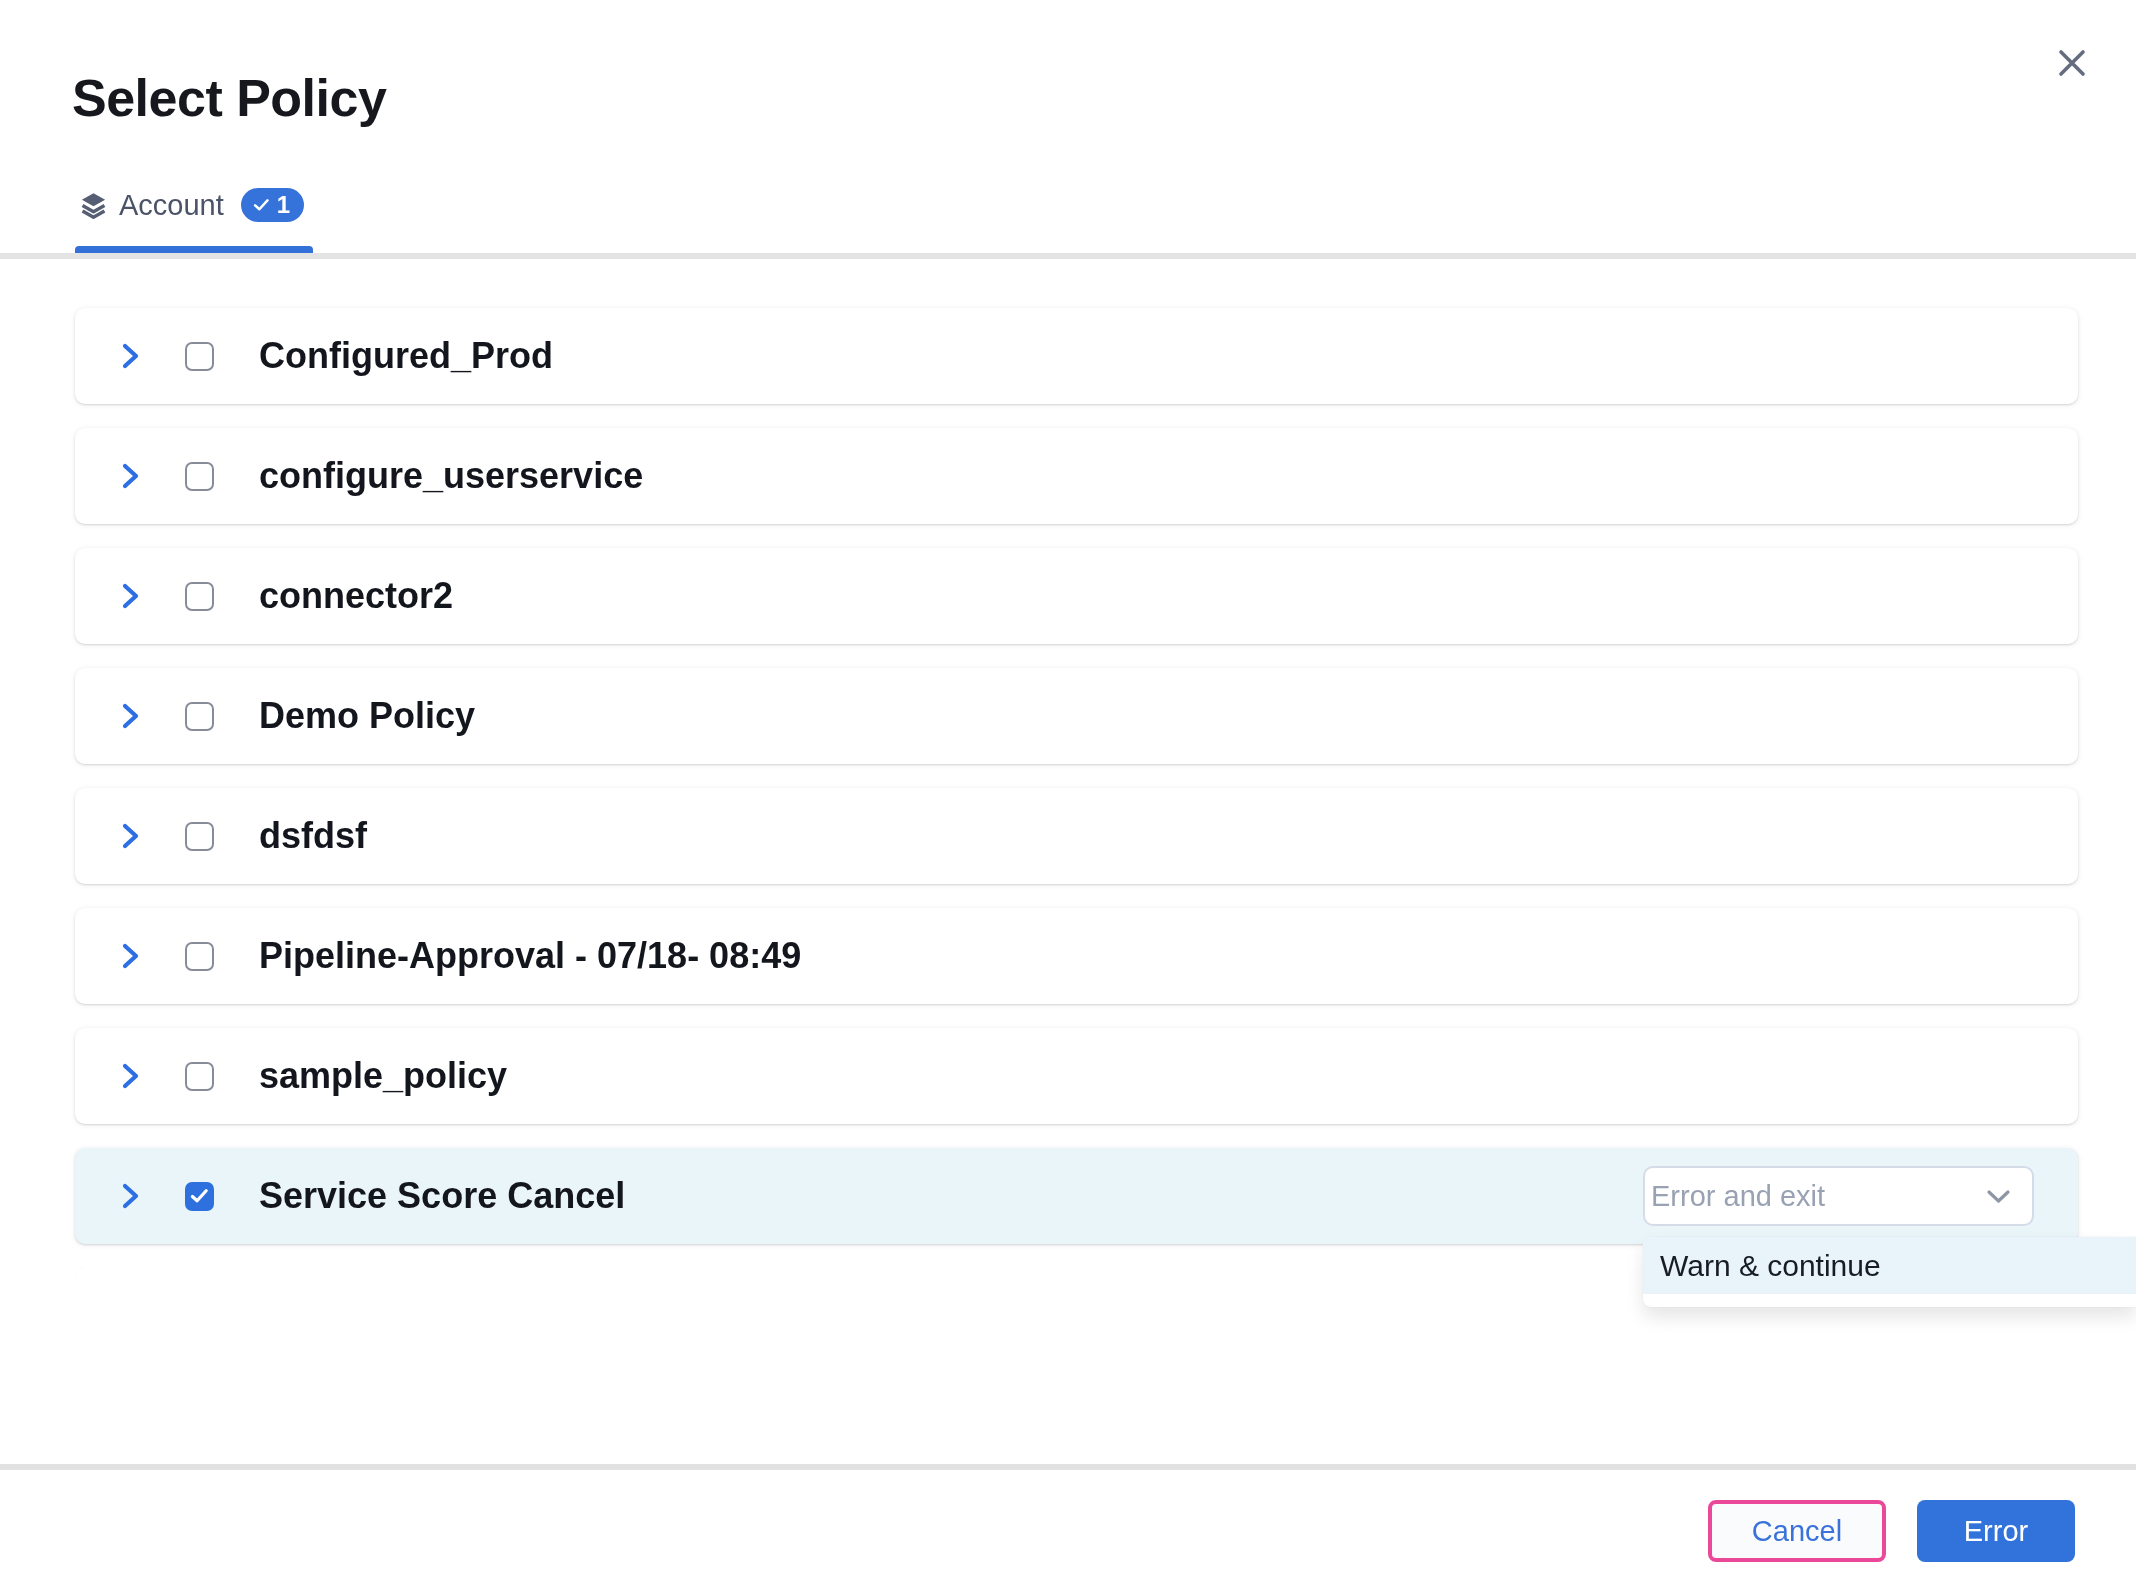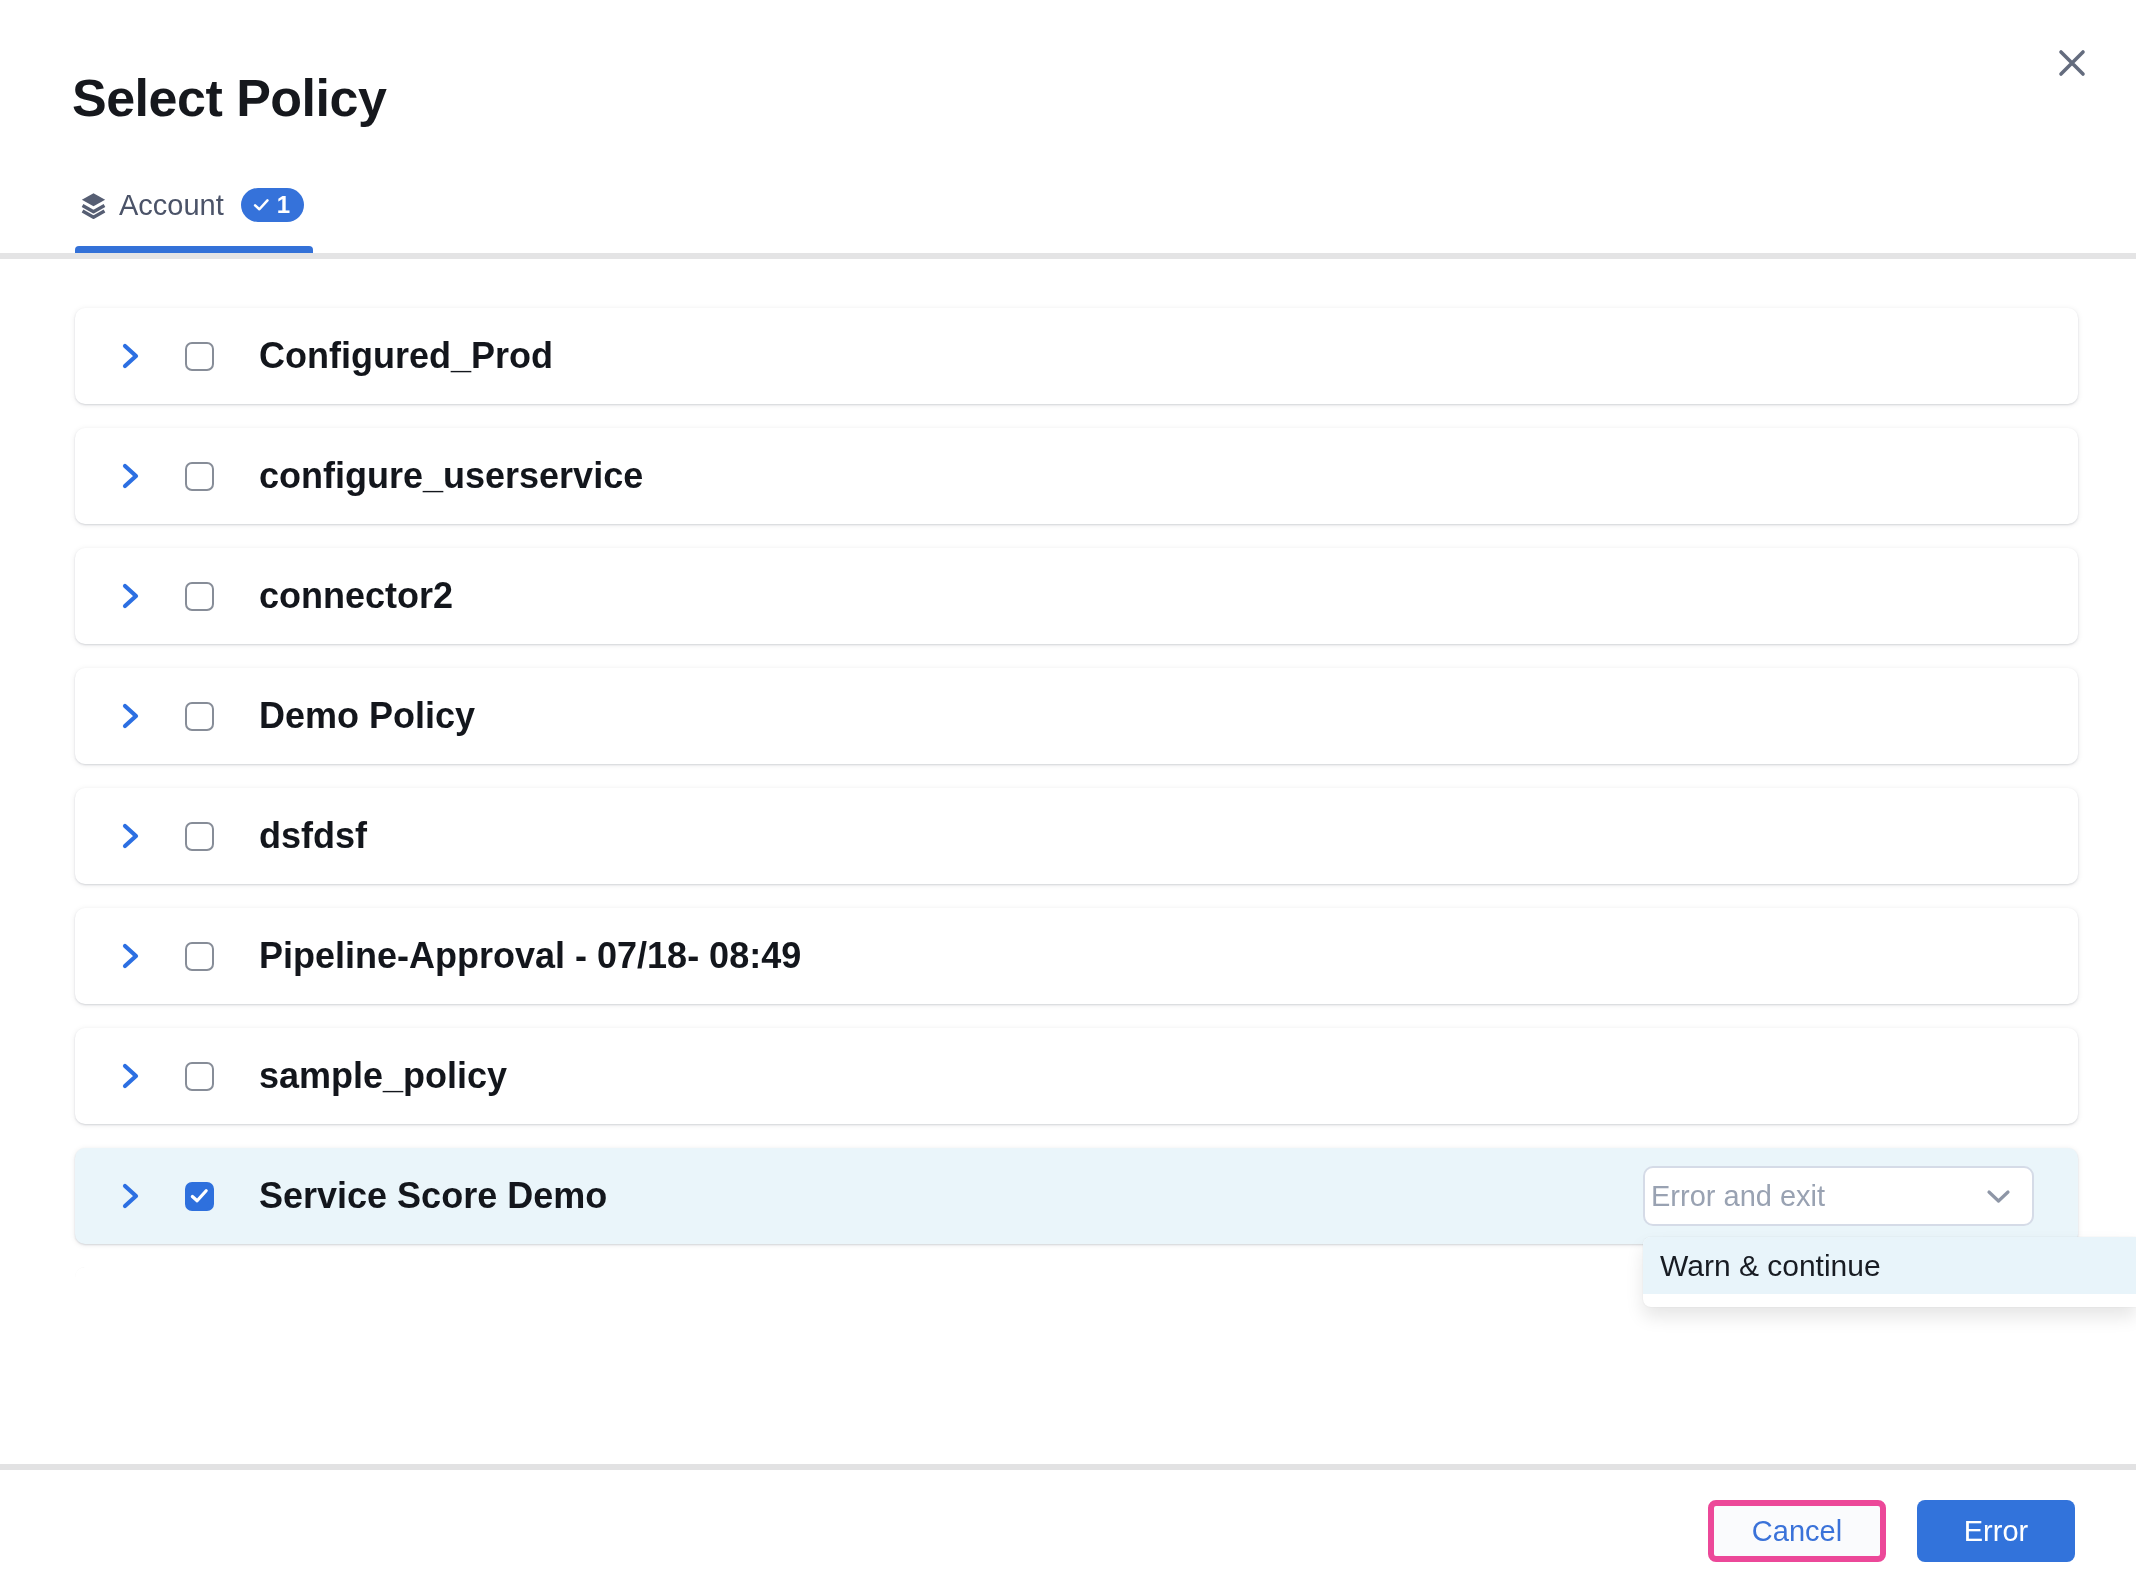--- a/index.html
+++ b/index.html
@@ -56,21 +56,21 @@
   .menu-panel { position:absolute; left:1643px; top:1237px; width:493px; height:70px;
     background:#fff; border-radius:8px 0 0 8px; overflow:hidden; z-index:20;
     box-shadow:0 10px 18px rgba(0,0,0,.10), 0 0 2px rgba(0,0,0,.07); }
   .menu-option { height:57px; background:#e8f4fa; display:flex; align-items:center;
     padding-left:17px; font-size:30px; color:#181c23; cursor:pointer; }
 
   
   .footer-divider { position:absolute; left:0; top:1464px; width:2136px; height:6px; background:#e2e2e3; }
   .btn { position:absolute; top:1500px; height:62px; border-radius:8px; font-size:29px;
     font-weight:500; cursor:pointer; font-family:inherit; display:flex; align-items:center; justify-content:center; }
-  .btn-cancel { left:1708px; width:178px; background:#fafbfd; border:6px solid #ec4899; color:#3a72d9; }
+  .btn-cancel { left:1708px; width:178px; background:#fafbfd; border:4px solid #ec4899; color:#3a72d9; }
   .btn-apply { left:1917px; width:158px; background:#3273db; border:none; color:#ffffff; }
 </style>
 </head>
 <body>
 
 <div class="stage">
 
   <button class="close-btn">
     <svg width="34" height="34" viewBox="0 0 34 34">
       <path d="M6 6 L28 28 M28 6 L6 28" stroke="#646c7e" stroke-width="3.6" stroke-linecap="round" fill="none"></path>
@@ -170,21 +170,21 @@
     <button class="chev-btn">
         <svg width="22" height="30" viewBox="0 0 22 30">
           <path d="M6 5 L17 15 L6 25" fill="none" stroke="#2c6fe2" stroke-width="4.2" stroke-linecap="round" stroke-linejoin="round"></path>
         </svg>
       </button>
     <span class="cb checked">
         <svg width="19" height="16" viewBox="0 0 20 16">
           <path d="M2.5 8.5 L7.5 13 L17 2.5" fill="none" stroke="#fff" stroke-width="3.4" stroke-linecap="round" stroke-linejoin="round"></path>
         </svg>
       </span>
-    <span class="row-label">Service Score Demo</span>
+    <span class="row-label">Service Score Cancel</span>
     <div class="select-box">
       <span class="select-placeholder">Error and exit</span>
       <svg width="27" height="17" viewBox="0 0 27 17">
         <path d="M4 4 L13.5 13 L23 4" fill="none" stroke="#8e96a6" stroke-width="3.2" stroke-linecap="round" stroke-linejoin="round"></path>
       </svg>
     </div>
   </div>
 
   <div class="row-partial"></div>
 

